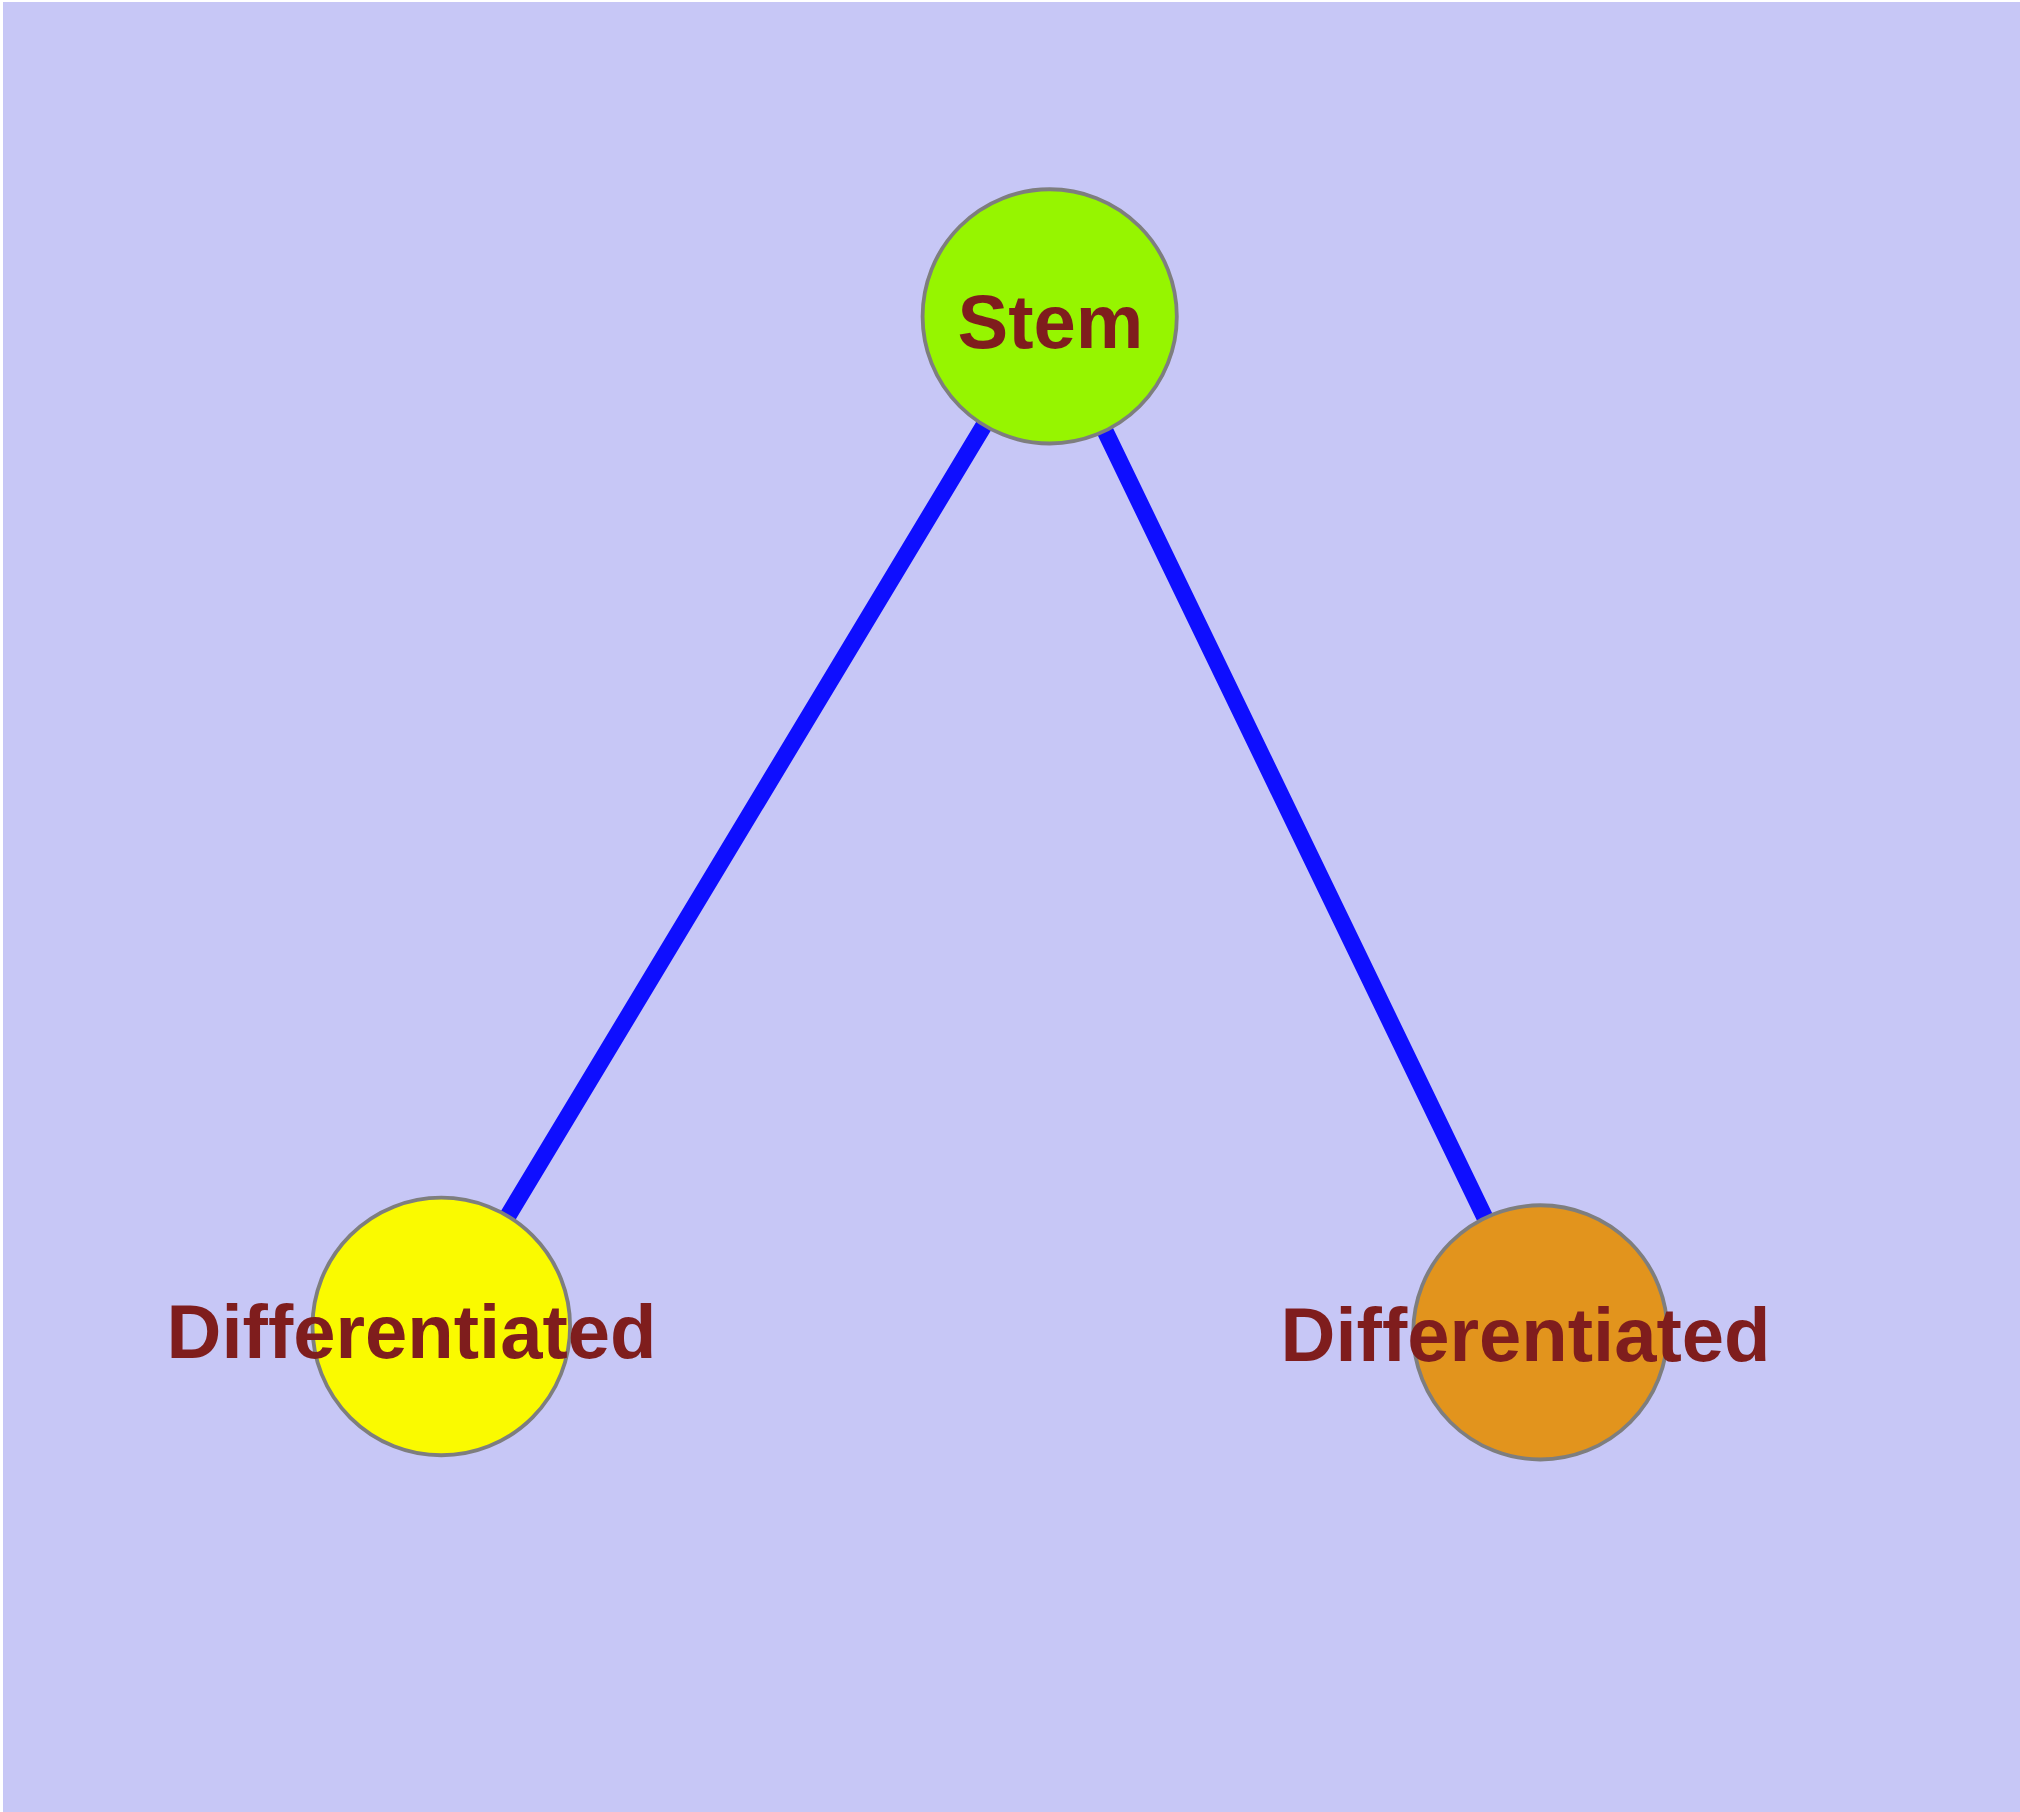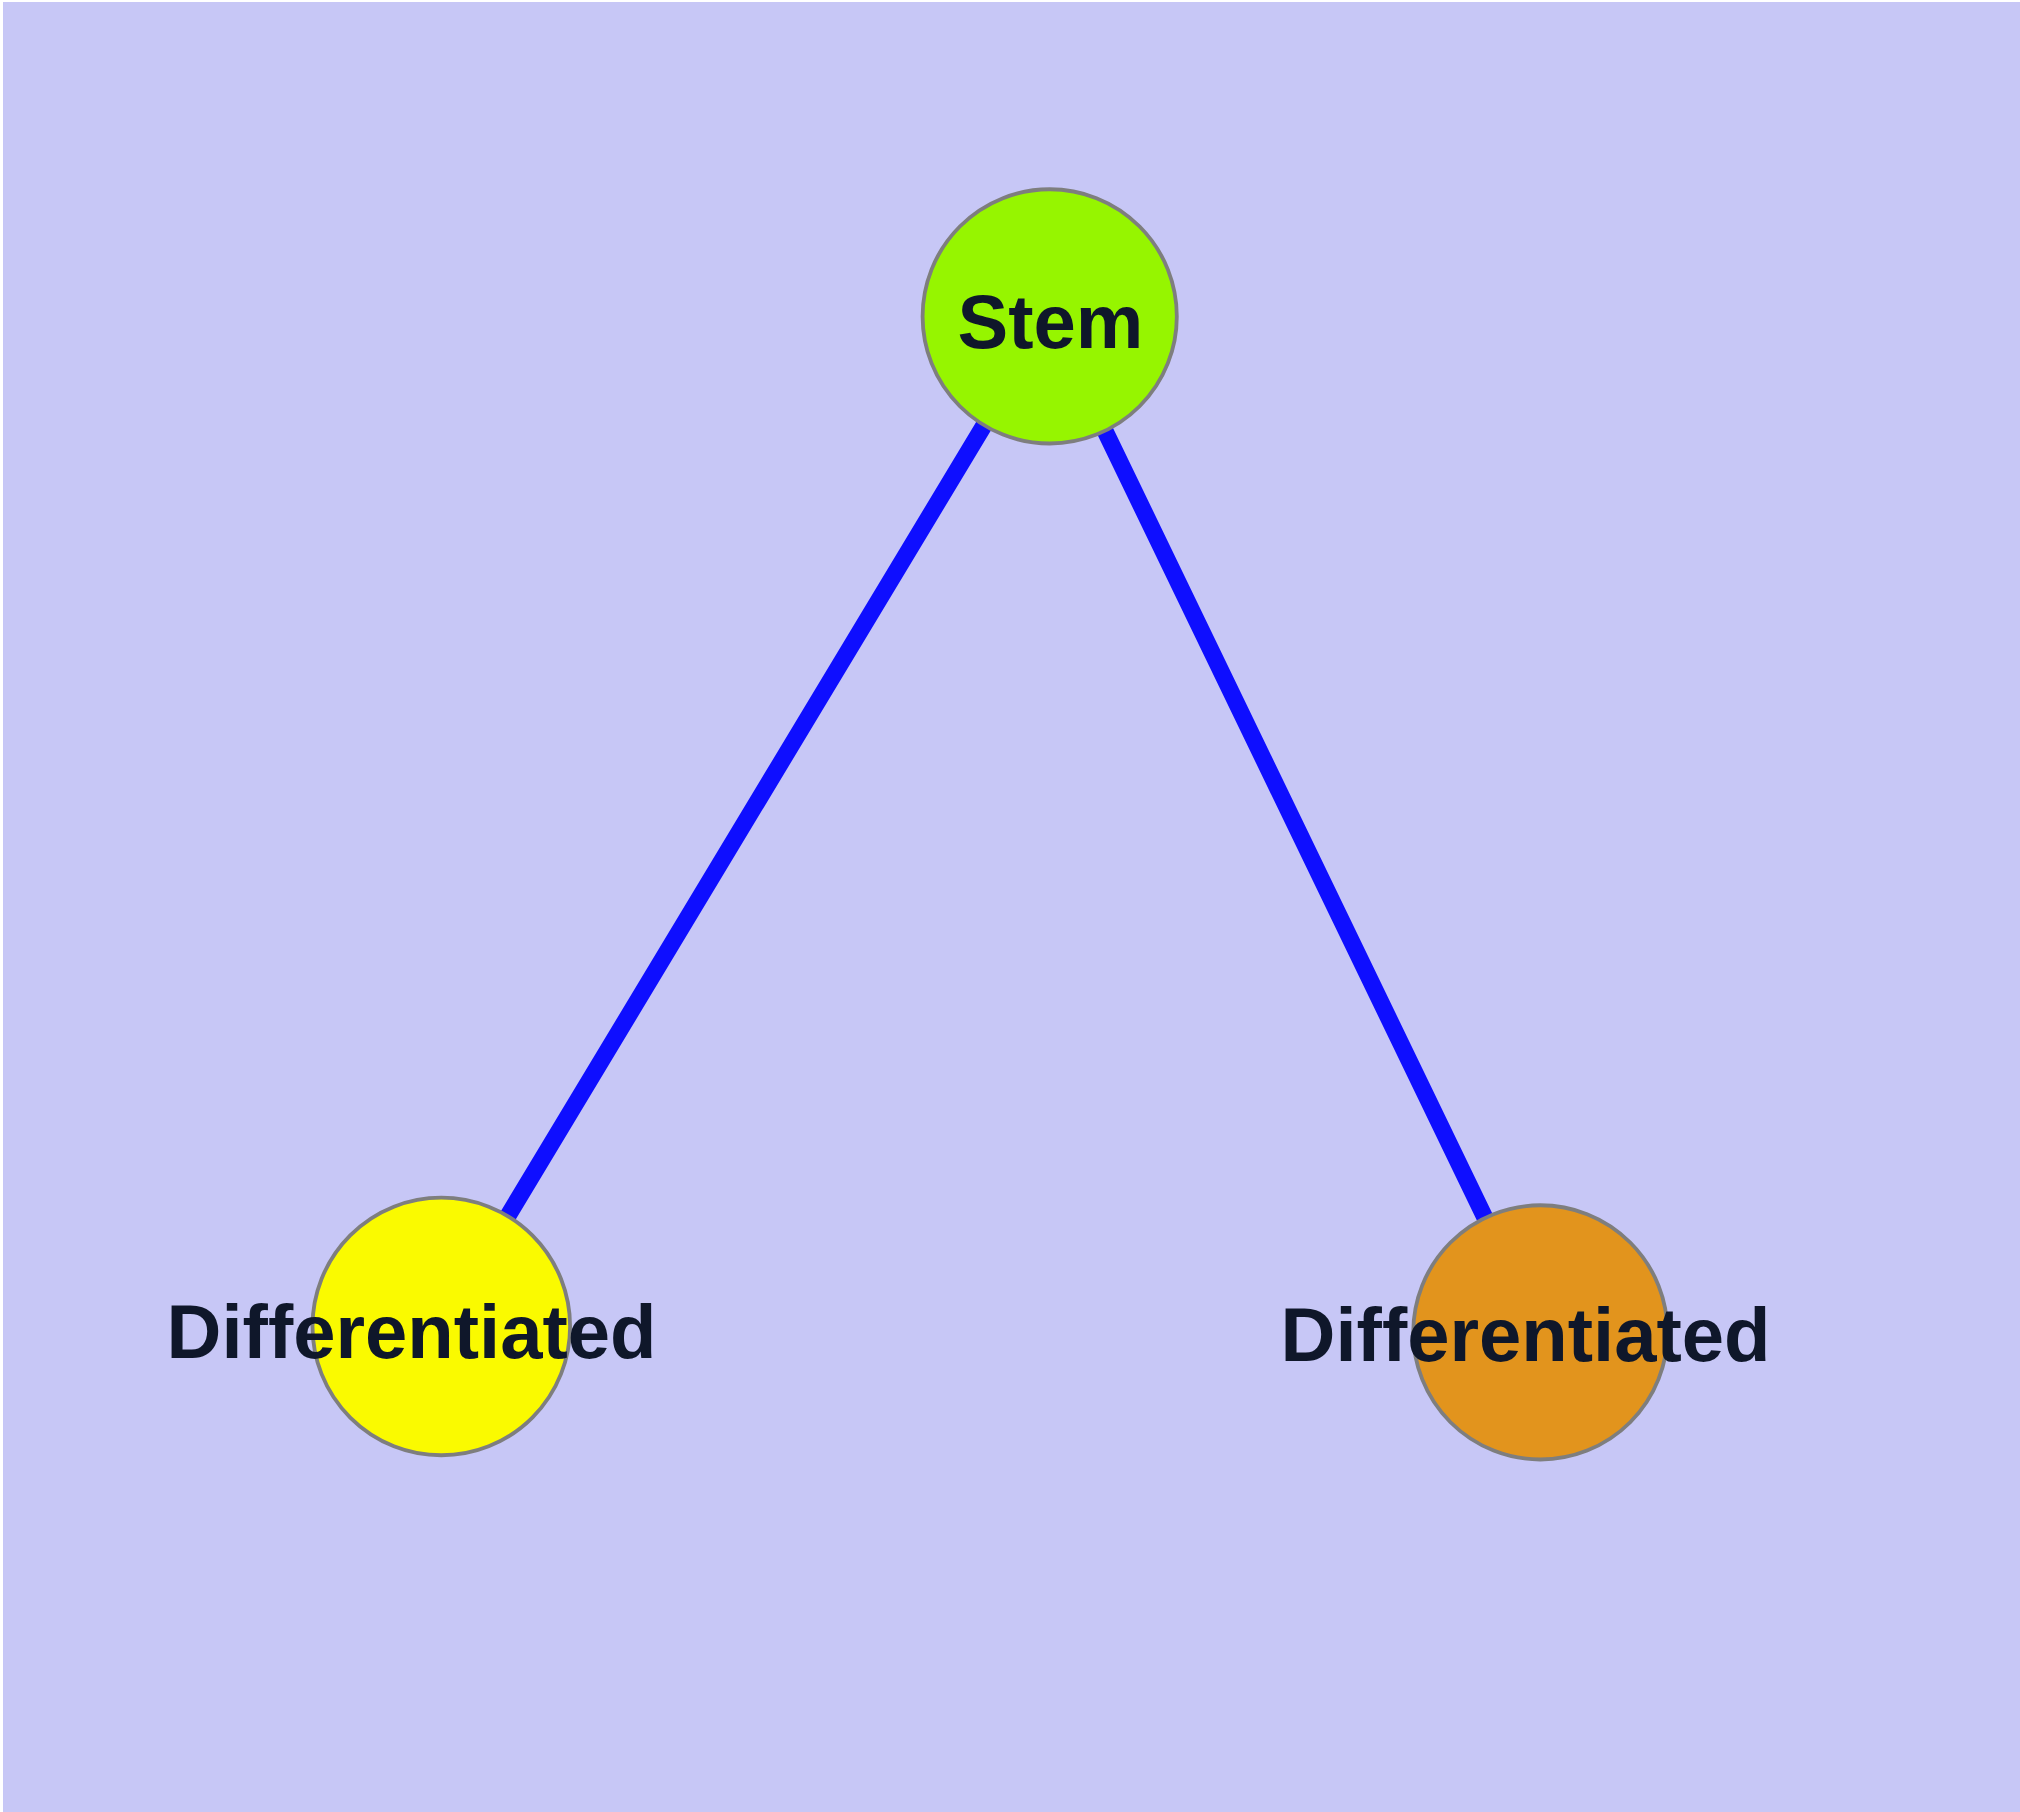--- a/index.html
+++ b/index.html
@@ -34,21 +34,21 @@
     stroke-width: 4.5px;
   }
   .node-label {
     position: absolute;
     transform: translate(-50%, -50%);
     text-align: center;
     font-weight: bold;
     font-size: 76px;
     line-height: 97px;
     white-space: nowrap;
-    color: #0f172a;
+    color: #7f1d1d;
   }
   .node-label .line { display: block; }
 </style>
 </head>
 <body>
 
 <div class="canvas" style="background: rgb(199, 199, 246);">
 
   <svg class="diagram-svg" viewBox="0 0 2381 2136">
 

